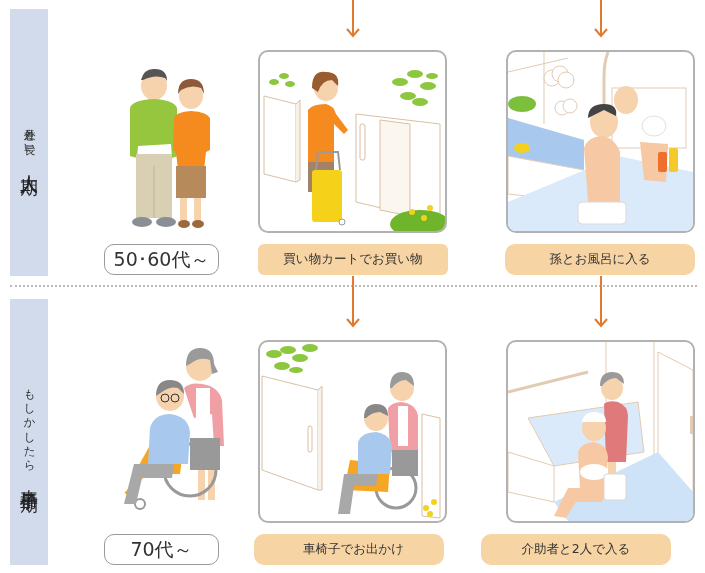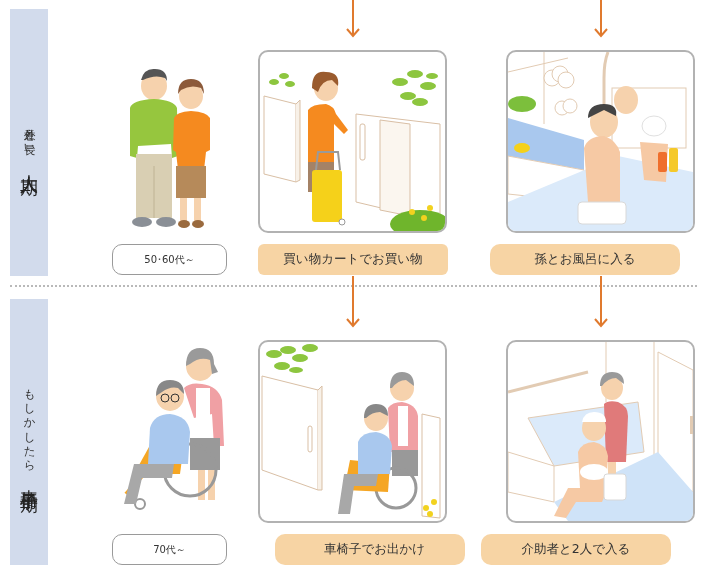--- a/index.html
+++ b/index.html
@@ -4,21 +4,21 @@
 <style>
   html, body { margin:0; padding:0; background:#ffffff; }
   body { width:705px; height:573px; position:relative; overflow:hidden;
          font-family:"DejaVu Sans", "Liberation Sans", sans-serif; color:#333; }
   .stage-label { position:absolute; left:10px; width:38px; background:#d2dbec;
          display:flex; flex-direction:column; align-items:center; justify-content:center; }
   .stage-sub { writing-mode:vertical-rl; text-orientation:upright; font-size:11.5px; letter-spacing:1px; color:#333; line-height:1; }
   .stage-main { writing-mode:vertical-rl; text-orientation:upright; font-size:18px; color:#222; margin-top:10px; letter-spacing:2px; line-height:1; }
   .pill { position:absolute; height:31px; border-radius:10px; display:flex; align-items:center;
           justify-content:center; font-size:12.5px; color:#333; box-sizing:border-box; }
-  .pill.age { left:112px; width:115px; border:1px solid #9a9a9a; background:#fff; font-size:10px; }
+  .pill.age { left:104px; width:115px; border:1px solid #9a9a9a; background:#fff; font-size:19px; }
   .pill.act { width:190px; background:#f7d4a4; }
   .panel { position:absolute; width:189px; height:183px; border:2px solid #b2b2b2; border-radius:10px;
            background:#fff; overflow:hidden; box-sizing:border-box; }
   .arrow { position:absolute; width:14px; }
   .sep { position:absolute; left:10px; right:8px; top:285px; border-top:2px dotted #b9b9b9; }
   .people { position:absolute; }
   svg { display:block; }
 </style>
 </head>
 <body>
@@ -133,21 +133,21 @@
 
     <ellipse cx="146" cy="74" rx="12" ry="10" fill="#fff" stroke="#e0e0e0"></ellipse>
     <path d="M132 90 L160 92 L158 130 L136 128 Z" fill="#f6c9a4"></path>
 
     <rect x="150" y="100" width="9" height="20" rx="2" fill="#ef6f2c"></rect>
     <rect x="161" y="96" width="9" height="24" rx="2" fill="#f5c92a"></rect>
   </svg>
 </div>
 
 <div class="pill act" style="left:258px;top:244px;border-radius:6px;">買い物カートでお買い物</div>
-<div class="pill act" style="left:490px;top:244px;">孫とお風呂に入る</div>
+<div class="pill act" style="left:505px;top:244px;">孫とお風呂に入る</div>
 
 <div class="sep"></div>
 
 <svg class="arrow" style="left:346px;top:276px;" width="14" height="52" viewBox="0 0 14 52">
   <line x1="7" y1="0" x2="7" y2="50" stroke="#e07a2e" stroke-width="2"></line>
   <polyline points="1,43 7,50 13,43" fill="none" stroke="#e07a2e" stroke-width="2"></polyline>
 </svg>
 <svg class="arrow" style="left:594px;top:276px;" width="14" height="52" viewBox="0 0 14 52">
   <line x1="7" y1="0" x2="7" y2="50" stroke="#e07a2e" stroke-width="2"></line>
   <polyline points="1,43 7,50 13,43" fill="none" stroke="#e07a2e" stroke-width="2"></polyline>
@@ -235,14 +235,14 @@
 
     <ellipse cx="86" cy="86" rx="12" ry="13" fill="#f6d2ad"></ellipse>
     <path d="M74 80 Q76 70 86 70 Q98 70 98 80 Z" fill="#fff"></path>
     <path d="M70 110 Q74 100 86 100 Q98 102 100 114 L98 146 L72 146 Z" fill="#f6c9a4"></path>
     <ellipse cx="86" cy="130" rx="14" ry="8" fill="#fff"></ellipse>
     <path d="M60 146 L100 146 L94 160 L68 160 L58 176 L46 174 Z" fill="#f6c9a4"></path>
     <rect x="96" y="132" width="22" height="26" rx="3" fill="#fff" stroke="#d8d8d8"></rect>
   </svg>
 </div>
 
-<div class="pill act" style="left:275px;top:534px;padding-left:9px;">車椅子でお出かけ</div>
+<div class="pill act" style="left:254px;top:534px;padding-left:9px;">車椅子でお出かけ</div>
 <div class="pill act" style="left:481px;top:534px;">介助者と2人で入る</div>
 
 </body></html>

